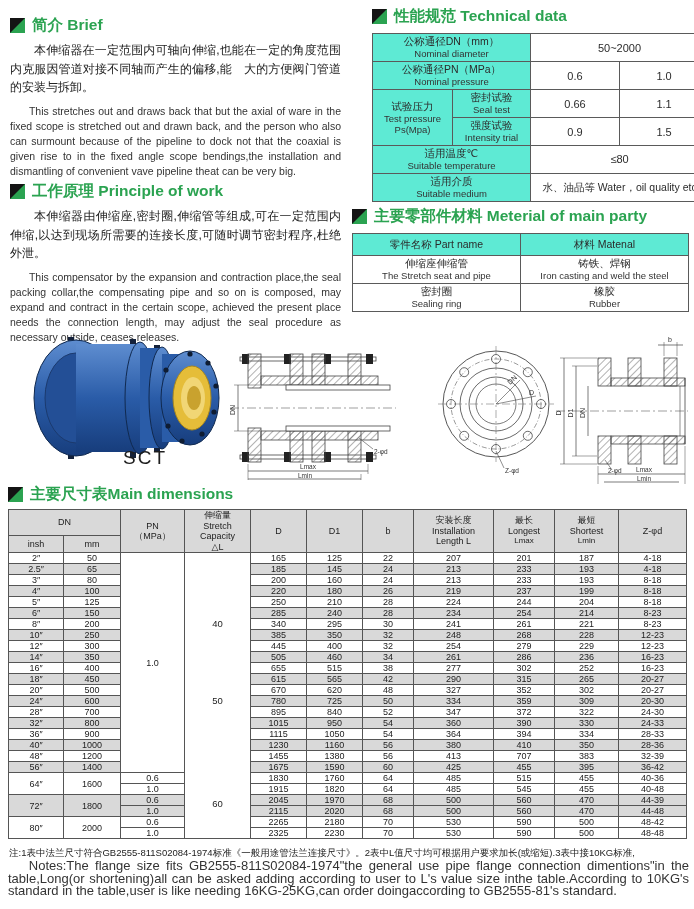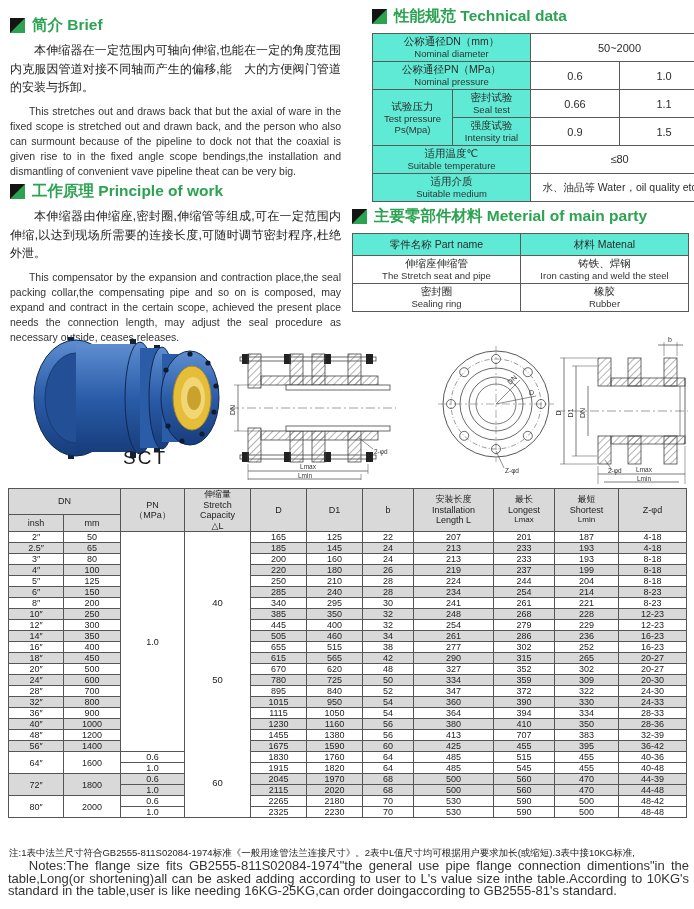--- a/index.html
+++ b/index.html
@@ -338,20 +338,26 @@
       <text x="92" y="138" font-size="6.5" text-anchor="middle">Lmax</text>
       <text x="92" y="146.5" font-size="6.5" text-anchor="middle">Lmin</text>
       <line x1="60" y1="136" x2="53" y2="126" stroke="#444" stroke-width="0.6"></line>
       <text x="56" y="139" font-size="6.5">2-φd</text>
     </svg>
   </div>
 
   <div class="sct">SCT</div>
 
   <div class="dim-sec">
+    <div class="sec-h">
+      <span class="sec-icon"></span>
+      <span class="sec-title">
+        <span>主要尺寸表</span><span class="en">Main dimensions</span>
+      </span>
+    </div>
     <table class="dim-table">
       <colgroup>
         <col style="width:55px">
           <col style="width:57px">
           <col style="width:64px">
           <col style="width:66px">
         <col style="width:56px">
           <col style="width:56px">
           <col style="width:51px">
           <col style="width:80px">

